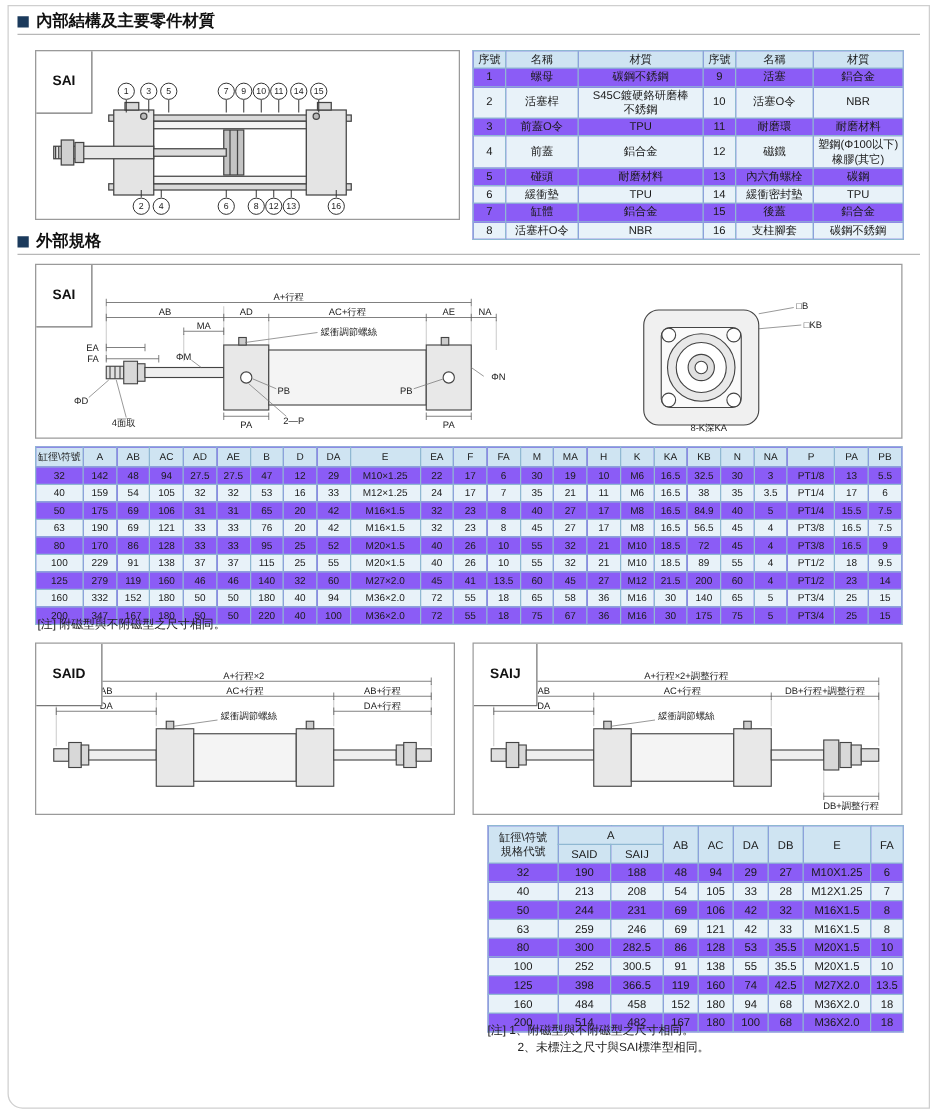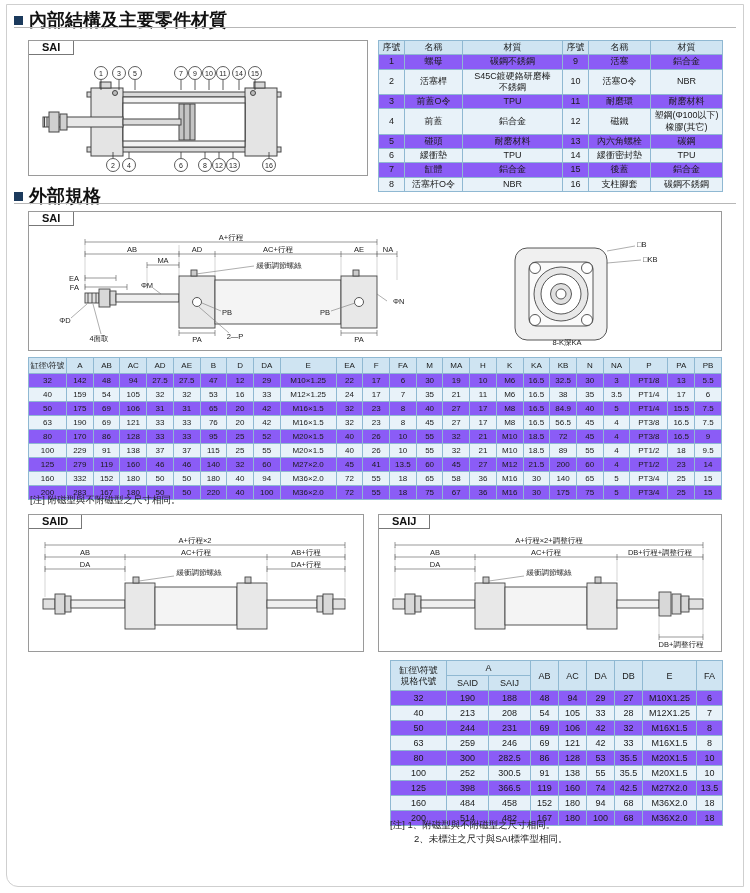--- a/index.html
+++ b/index.html
@@ -5,26 +5,26 @@
   * { margin:0; padding:0; box-sizing:border-box; }
   html,body { background:#fff; }
   body {
     width:750px; height:893px; position:relative;
     font-family:"Liberation Sans","DejaVu Sans",sans-serif;
     color:#1a1a1a; overflow:hidden;
   }
   .frame { position:absolute; left:6px; top:4px; right:6px; bottom:6px;
     border:1px solid #cfcfcf; border-radius:0 0 0 12px; pointer-events:none; }
   .section-title { position:absolute; display:flex; align-items:center; gap:6px;
-    font-size:18px; font-weight:bold; color:#111; }
+    font-size:13px; font-weight:bold; color:#111; }
   .bullet { width:9px; height:9px; background:#1b3a5c; display:inline-block; }
   .rule { position:absolute; left:14px; right:14px; height:1px; background:#b7b7b7; }
   .panel { position:absolute; border:1px solid #9a9a9a; background:#fff; overflow:hidden; }
   .tab { position:absolute; top:-1px; left:-1px; border:1px solid #777; background:#fff;
-    font-weight:bold; font-size:11px; padding:0 13px; line-height:1.2; color:#111; }
+    font-weight:bold; font-size:11px; padding:18px 13px; line-height:1.2; color:#111; }
   .panel svg { display:block; margin-top:22px; }
   .tbl { position:absolute; border-collapse:collapse; table-layout:fixed; background:#8b5cf6; }
   .tbl th, .tbl td { border:1px solid #8fb8d2; text-align:center; color:#1a1a1a; overflow:hidden; }
   .tbl th { background:#cfe4f2; font-weight:normal; }
   .parts th, .parts td { font-size:9px; padding:1px 1px; line-height:1.25; }
   .parts td { white-space:pre-line; }
   .parts tbody tr:nth-child(even) td { background:#e8f2f9; }
   .dim th, .dim td { font-size:8px; padding:2px 0; }
   .dim tbody tr:nth-child(even) td { background:#e8f2f9; }
   .dj th, .dj td { font-size:9px; padding:2px 0; }
@@ -562,21 +562,21 @@
         <td>30</td>
         <td>140</td>
         <td>65</td>
         <td>5</td>
         <td>PT3/4</td>
         <td>25</td>
         <td>15</td>
       </tr>
       <tr>
         <td>200</td>
-        <td>283</td>
+        <td>347</td>
         <td>167</td>
         <td>180</td>
         <td>50</td>
         <td>50</td>
         <td>220</td>
         <td>40</td>
         <td>100</td>
         <td>M36×2.0</td>
         <td>72</td>
         <td>55</td>

